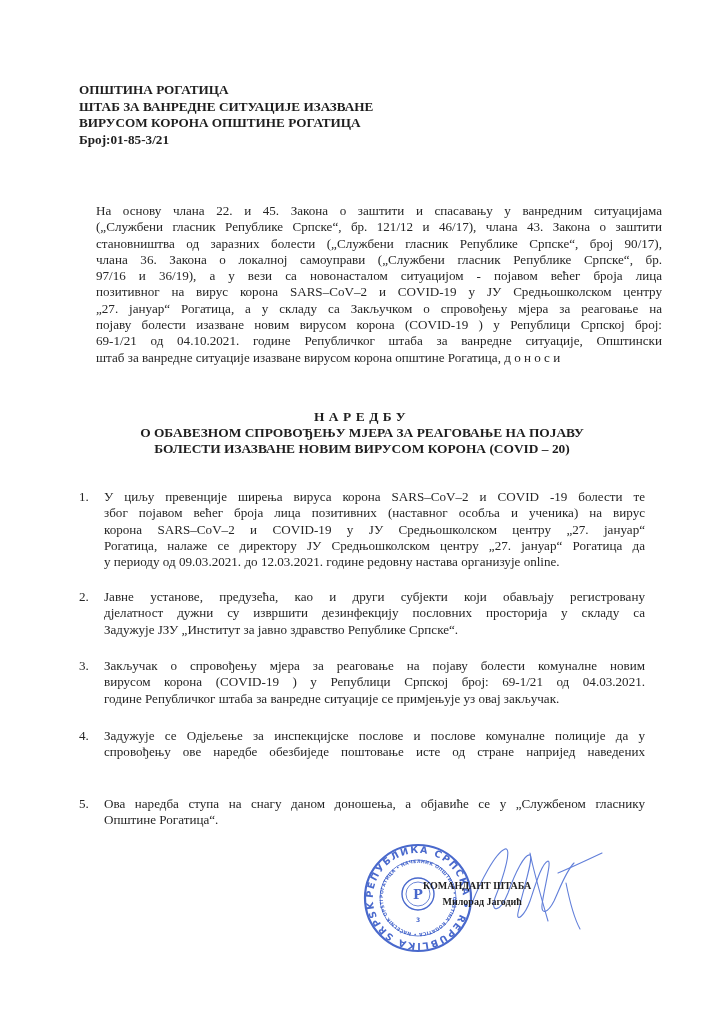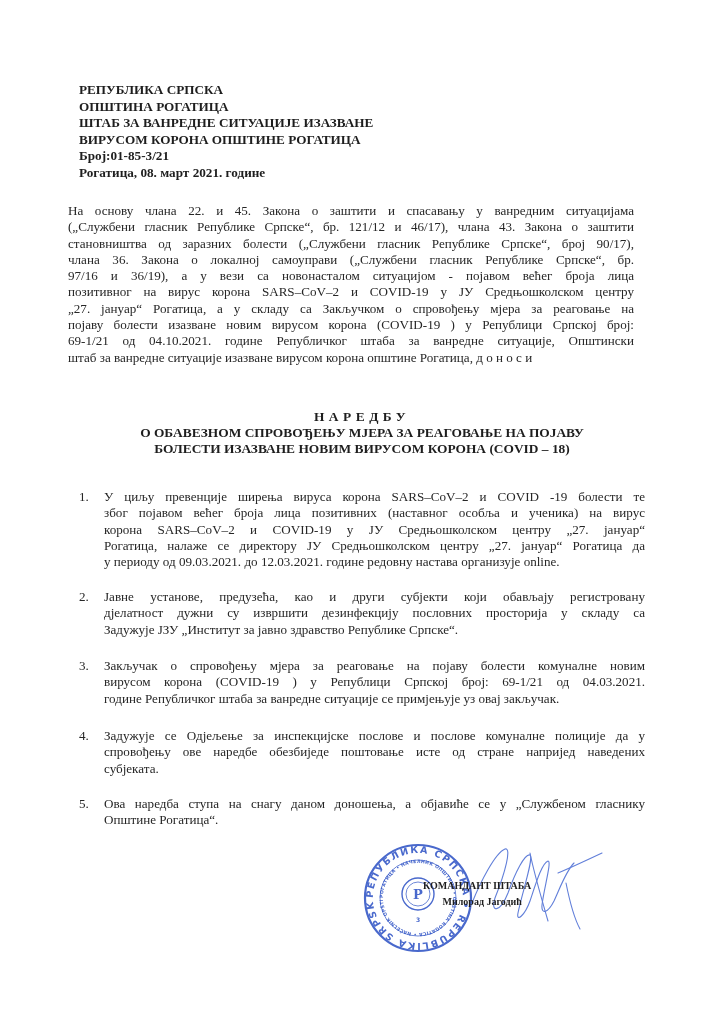--- a/index.html
+++ b/index.html
@@ -26,21 +26,21 @@
     top: 82px;
     font-weight: bold;
     font-size: 13.2px;
     line-height: 16.6px;
     color: #1e1e1e;
   }
   .header div { white-space: nowrap; }
 
   .preamble {
     position: absolute;
-    left: 68px;
+    left: 96px;
     top: 203px;
     width: 566px;
     font-size: 13.1px;
     line-height: 16.3px;
     text-align: justify;
     text-align-last: left;
     color: #262626;
   }
   .preamble span.line {
     display: block;
@@ -123,45 +123,43 @@
     text-align: center;
   }
   .sign-block .name { padding-left: 10px; }
 </style>
 </head>
 <body>
 
 <div class="page">
 
   <div class="header">
-    <div>РЕПУБЛИКА СРПСКА</div>
     <div>ОПШТИНА РОГАТИЦА</div>
     <div>ШТАБ ЗА ВАНРЕДНЕ СИТУАЦИЈЕ ИЗАЗВАНЕ</div>
     <div>ВИРУСОМ КОРОНА ОПШТИНЕ РОГАТИЦА</div>
     <div>Број:01-85-3/21</div>
-    <div>Рогатица, 08. март 2021. године</div>
   </div>
 
   <div class="preamble">
     <span class="line">На основу члана 22. и 45. Закона о заштити и спасавању у ванредним ситуацијама</span>
     <span class="line">(„Службени гласник Републике Српске“, бр. 121/12 и 46/17), члана 43. Закона о заштити</span>
     <span class="line">становништва од заразних болести („Службени гласник Републике Српске“, број 90/17),</span>
     <span class="line">члана 36. Закона о локалној самоуправи („Службени гласник Републике Српске“, бр.</span>
     <span class="line">97/16 и 36/19), а у вези са новонасталом ситуацијом - појавом већег броја лица</span>
     <span class="line">позитивног на вирус корона SARS–CoV–2 и COVID-19 у ЈУ Средњошколском центру</span>
     <span class="line">„27. јануар“ Рогатица, а у складу са Закључком о спровођењу мјера за реаговање на</span>
     <span class="line">појаву болести изазване новим вирусом корона (COVID-19 ) у Републици Српској број:</span>
     <span class="line">69-1/21 од 04.10.2021. године Републичког штаба за ванредне ситуације, Општински</span>
     <span class="line last">штаб за ванредне ситуације изазване вирусом корона општине Рогатица, д о н о с и</span>
   </div>
 
   <div class="title">
     <div class="t1">НАРЕДБУ</div>
     <div>О ОБАВЕЗНОМ СПРОВОЂЕЊУ МЈЕРА ЗА РЕАГОВАЊЕ НА ПОЈАВУ</div>
-    <div>БОЛЕСТИ ИЗАЗВАНЕ НОВИМ ВИРУСОМ КОРОНА (COVID – 18)</div>
+    <div>БОЛЕСТИ ИЗАЗВАНЕ НОВИМ ВИРУСОМ КОРОНА (COVID – 20)</div>
   </div>
 
   <div class="items">
     <div class="item" style="top:0px;">
       <span class="num">1.</span>
       <div class="body">
         <span class="line">У циљу превенције ширења вируса корона SARS–CoV–2 и COVID -19 болести те</span>
         <span class="line">због појавом већег броја лица  позитивних (наставног особља и ученика) на вирус</span>
         <span class="line">корона SARS–CoV–2 и COVID-19 у ЈУ Средњошколском центру „27. јануар“</span>
         <span class="line">Рогатица, налаже се директору ЈУ Средњошколском центру „27. јануар“ Рогатица да</span>
@@ -185,21 +183,20 @@
         <span class="line">вирусом корона (COVID-19 ) у Републици Српској број: 69-1/21 од 04.03.2021.</span>
         <span class="line last">године Републичког штаба за ванредне ситуације се примјењује уз овај закључак.</span>
       </div>
     </div>
 
     <div class="item" style="top:239px;">
       <span class="num">4.</span>
       <div class="body">
         <span class="line">Задужује се Одјељење за инспекцијске послове и послове комуналне полиције да у</span>
         <span class="line">спровођењу ове наредбе обезбиједе поштовање исте од стране напријед наведених</span>
-        <span class="line last">субјеката.</span>
       </div>
     </div>
 
     <div class="item" style="top:307px;">
       <span class="num">5.</span>
       <div class="body">
         <span class="line">Ова наредба ступа на снагу даном доношења, а објавиће се у „Службеном гласнику</span>
         <span class="line last">Општине Рогатица“.</span>
       </div>
     </div>

